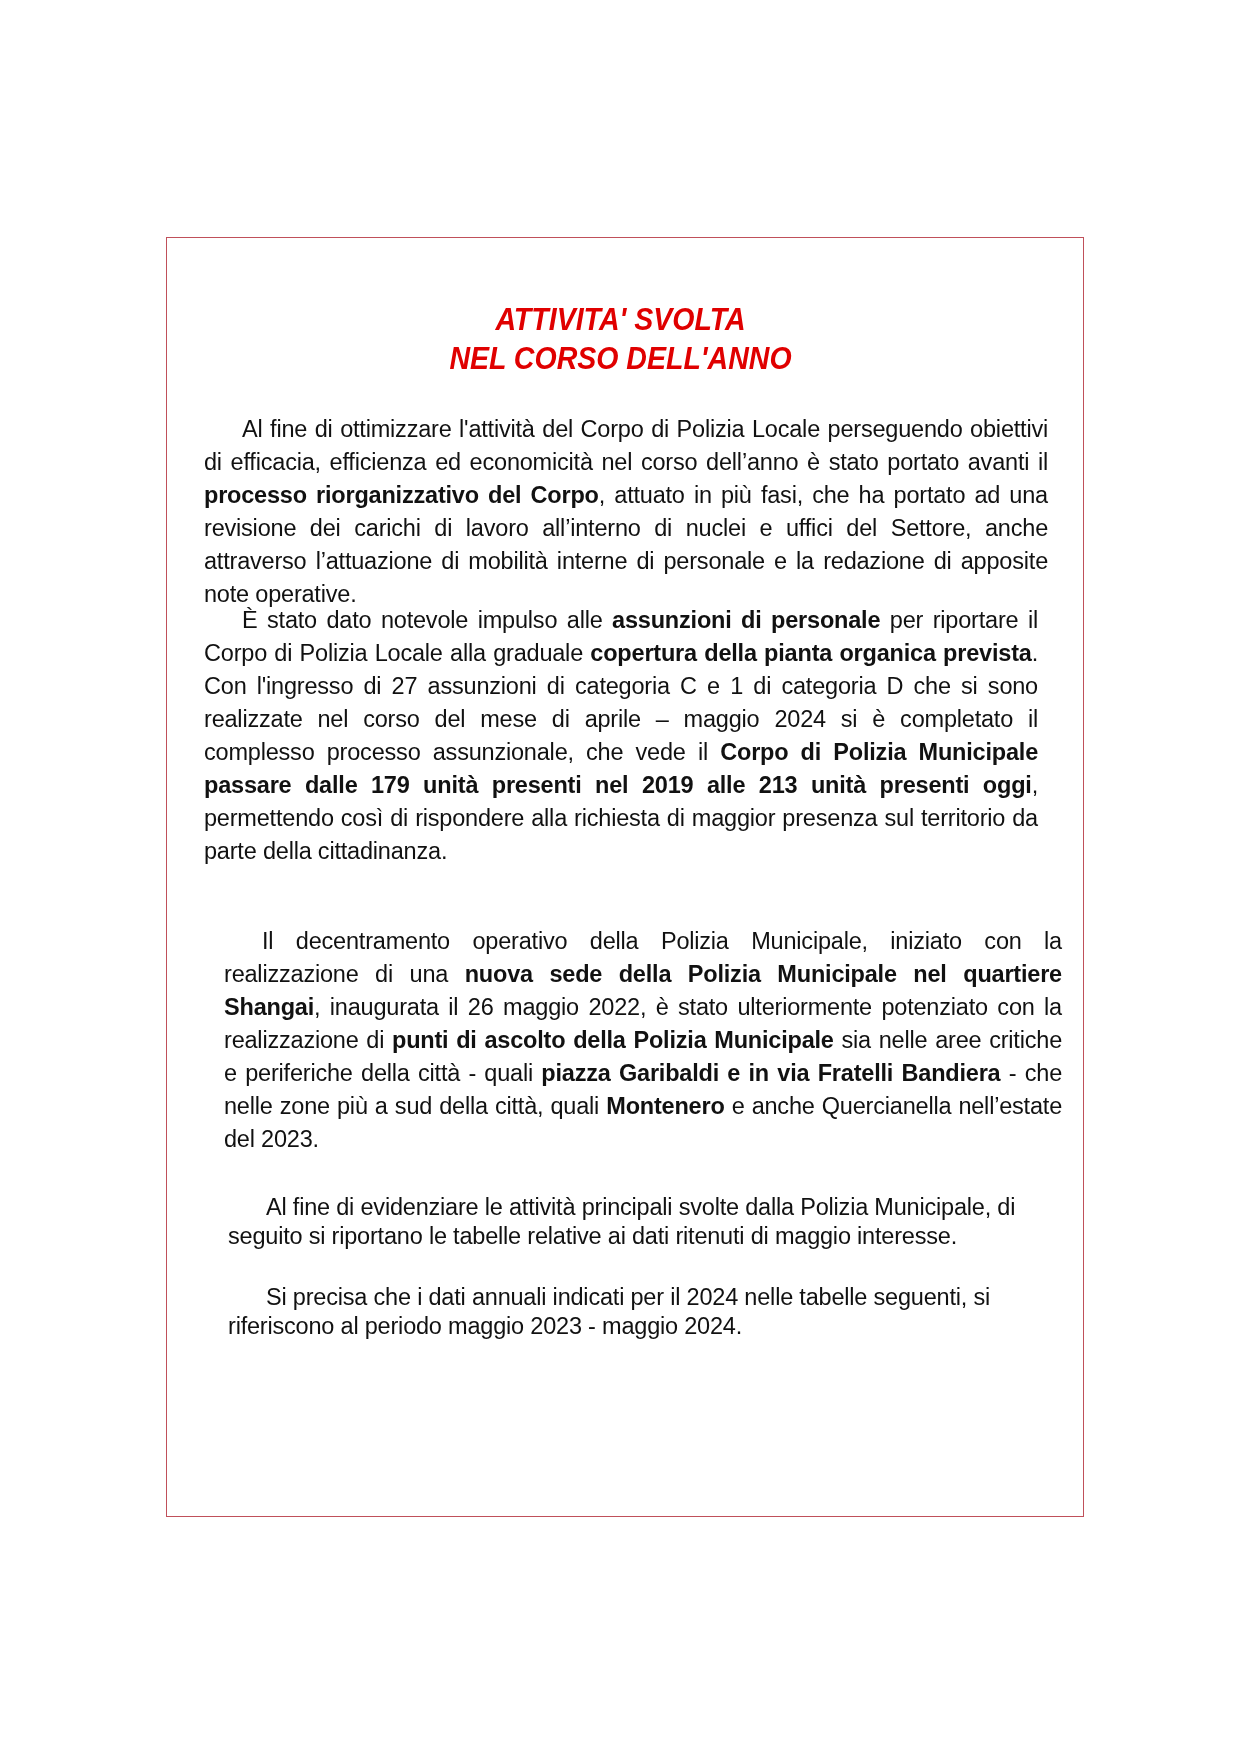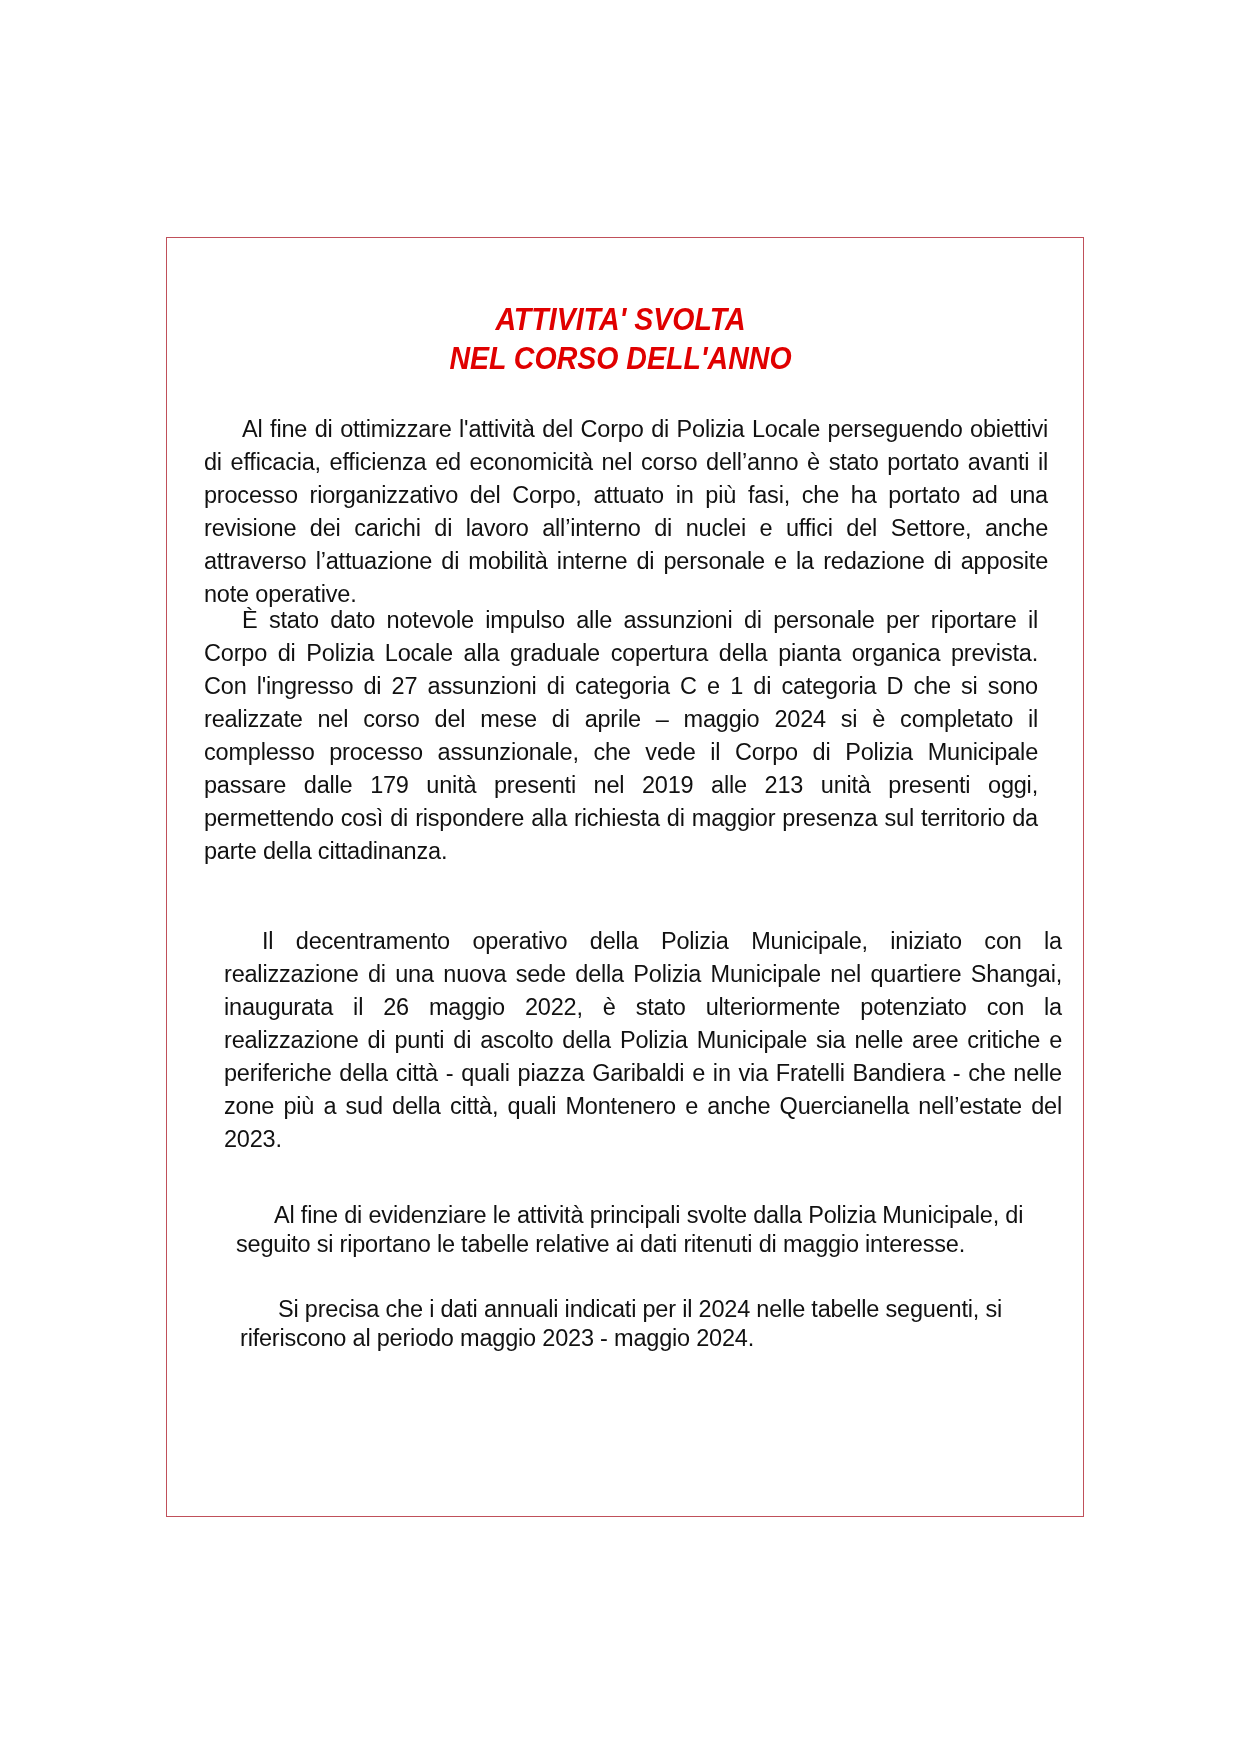--- a/index.html
+++ b/index.html
@@ -24,35 +24,35 @@
     }
     .para {
       position: absolute;
       font-family: "Liberation Sans", sans-serif;
       font-size: 23.5px;
       line-height: 33px;
       color: #111111;
       text-align: justify;
       letter-spacing: -0.2px;
     }
-    .para b { font-weight: normal; margin-top: 45px; }
+    .para b { font-weight: bold; margin-top: 45px; }
     .indent { text-indent: 38px; }
     #p1 { left: 204px; width: 844px; top: 413px; }
     #p2 { left: 204px; width: 834px; top: 604px; }
     #p3 { left: 224px; width: 838px; top: 925px; }
     #p4 { left: 228px; width: 820px; top: 1193px; text-align: left; line-height: 29px; }
     #p5 { left: 228px; width: 820px; top: 1283px; text-align: left; line-height: 29px; }
   </style>
 </head>
 <body>
 
 <div class="frame"></div>
 
 <div class="title">
   <div>ATTIVITA' SVOLTA</div>
   <div>NEL CORSO DELL'ANNO</div>
 </div>
 
 <p class="para indent" id="p1" style="margin:0"><span>Al fine di ottimizzare l'attività del Corpo di Polizia Locale perseguendo obiettivi di efficacia, efficienza ed economicità nel corso dell’anno è stato portato avanti il </span><b>processo riorganizzativo del Corpo</b><span>, attuato in più fasi, che ha portato ad una revisione dei carichi di lavoro all’interno di nuclei e uffici del Settore, anche attraverso l’attuazione di mobilità interne di personale e la redazione di apposite note operative.</span></p>
 <p class="para indent" id="p2" style="margin:0"><span>È stato dato notevole impulso alle </span><b>assunzioni di personale</b><span> per riportare il Corpo di Polizia Locale alla graduale </span><b>copertura della pianta organica prevista</b><span>. Con l'ingresso di 27 assunzioni di categoria C e 1 di categoria D che si sono realizzate nel corso del mese di aprile – maggio 2024 si è completato il complesso processo assunzionale, che vede il </span><b>Corpo di Polizia Municipale passare dalle 179 unità presenti nel 2019 alle 213 unità presenti oggi</b><span>, permettendo così di rispondere alla richiesta di maggior presenza sul territorio da parte della cittadinanza.</span></p>
 <p class="para indent" id="p3" style="margin:0"><span>Il decentramento operativo della Polizia Municipale, iniziato con la realizzazione di una </span><b>nuova sede della Polizia Municipale nel quartiere Shangai</b><span>, inaugurata il 26 maggio 2022, è stato ulteriormente potenziato con la realizzazione di </span><b>punti di ascolto della Polizia Municipale</b><span> sia nelle aree critiche e periferiche della città - quali </span><b>piazza Garibaldi e in via Fratelli Bandiera</b><span> - che nelle zone più a sud della città, quali </span><b>Montenero</b><span> e anche Quercianella nell’estate del 2023.</span></p>
-<p class="para indent" id="p4" style="margin:8px"><span>Al fine di evidenziare le attività principali svolte dalla Polizia Municipale, di seguito si riportano le tabelle relative ai dati ritenuti di maggio interesse.</span></p>
-<p class="para indent" id="p5" style="margin:12px"><span>Si precisa che i dati annuali indicati per il 2024 nelle tabelle seguenti, si riferiscono al periodo maggio 2023 - maggio 2024.</span></p>
+<p class="para indent" id="p4" style="margin:0"><span>Al fine di evidenziare le attività principali svolte dalla Polizia Municipale, di seguito si riportano le tabelle relative ai dati ritenuti di maggio interesse.</span></p>
+<p class="para indent" id="p5" style="margin:0"><span>Si precisa che i dati annuali indicati per il 2024 nelle tabelle seguenti, si riferiscono al periodo maggio 2023 - maggio 2024.</span></p>
 
 </body></html>

